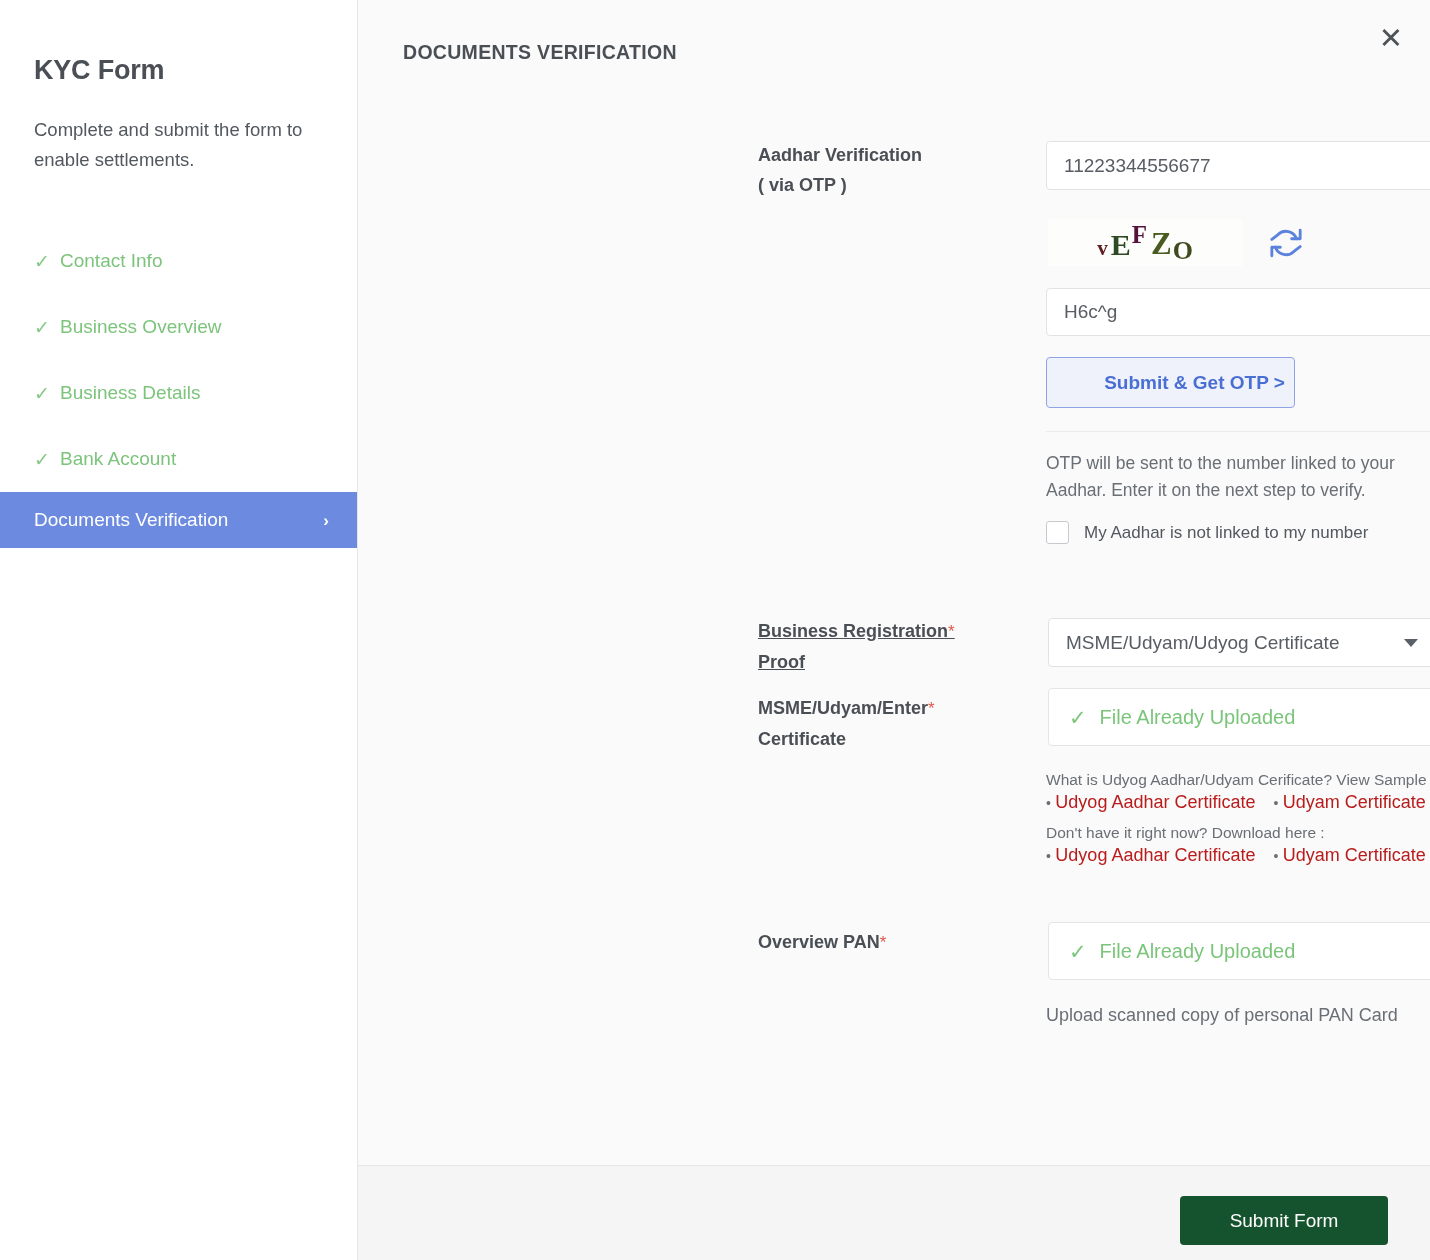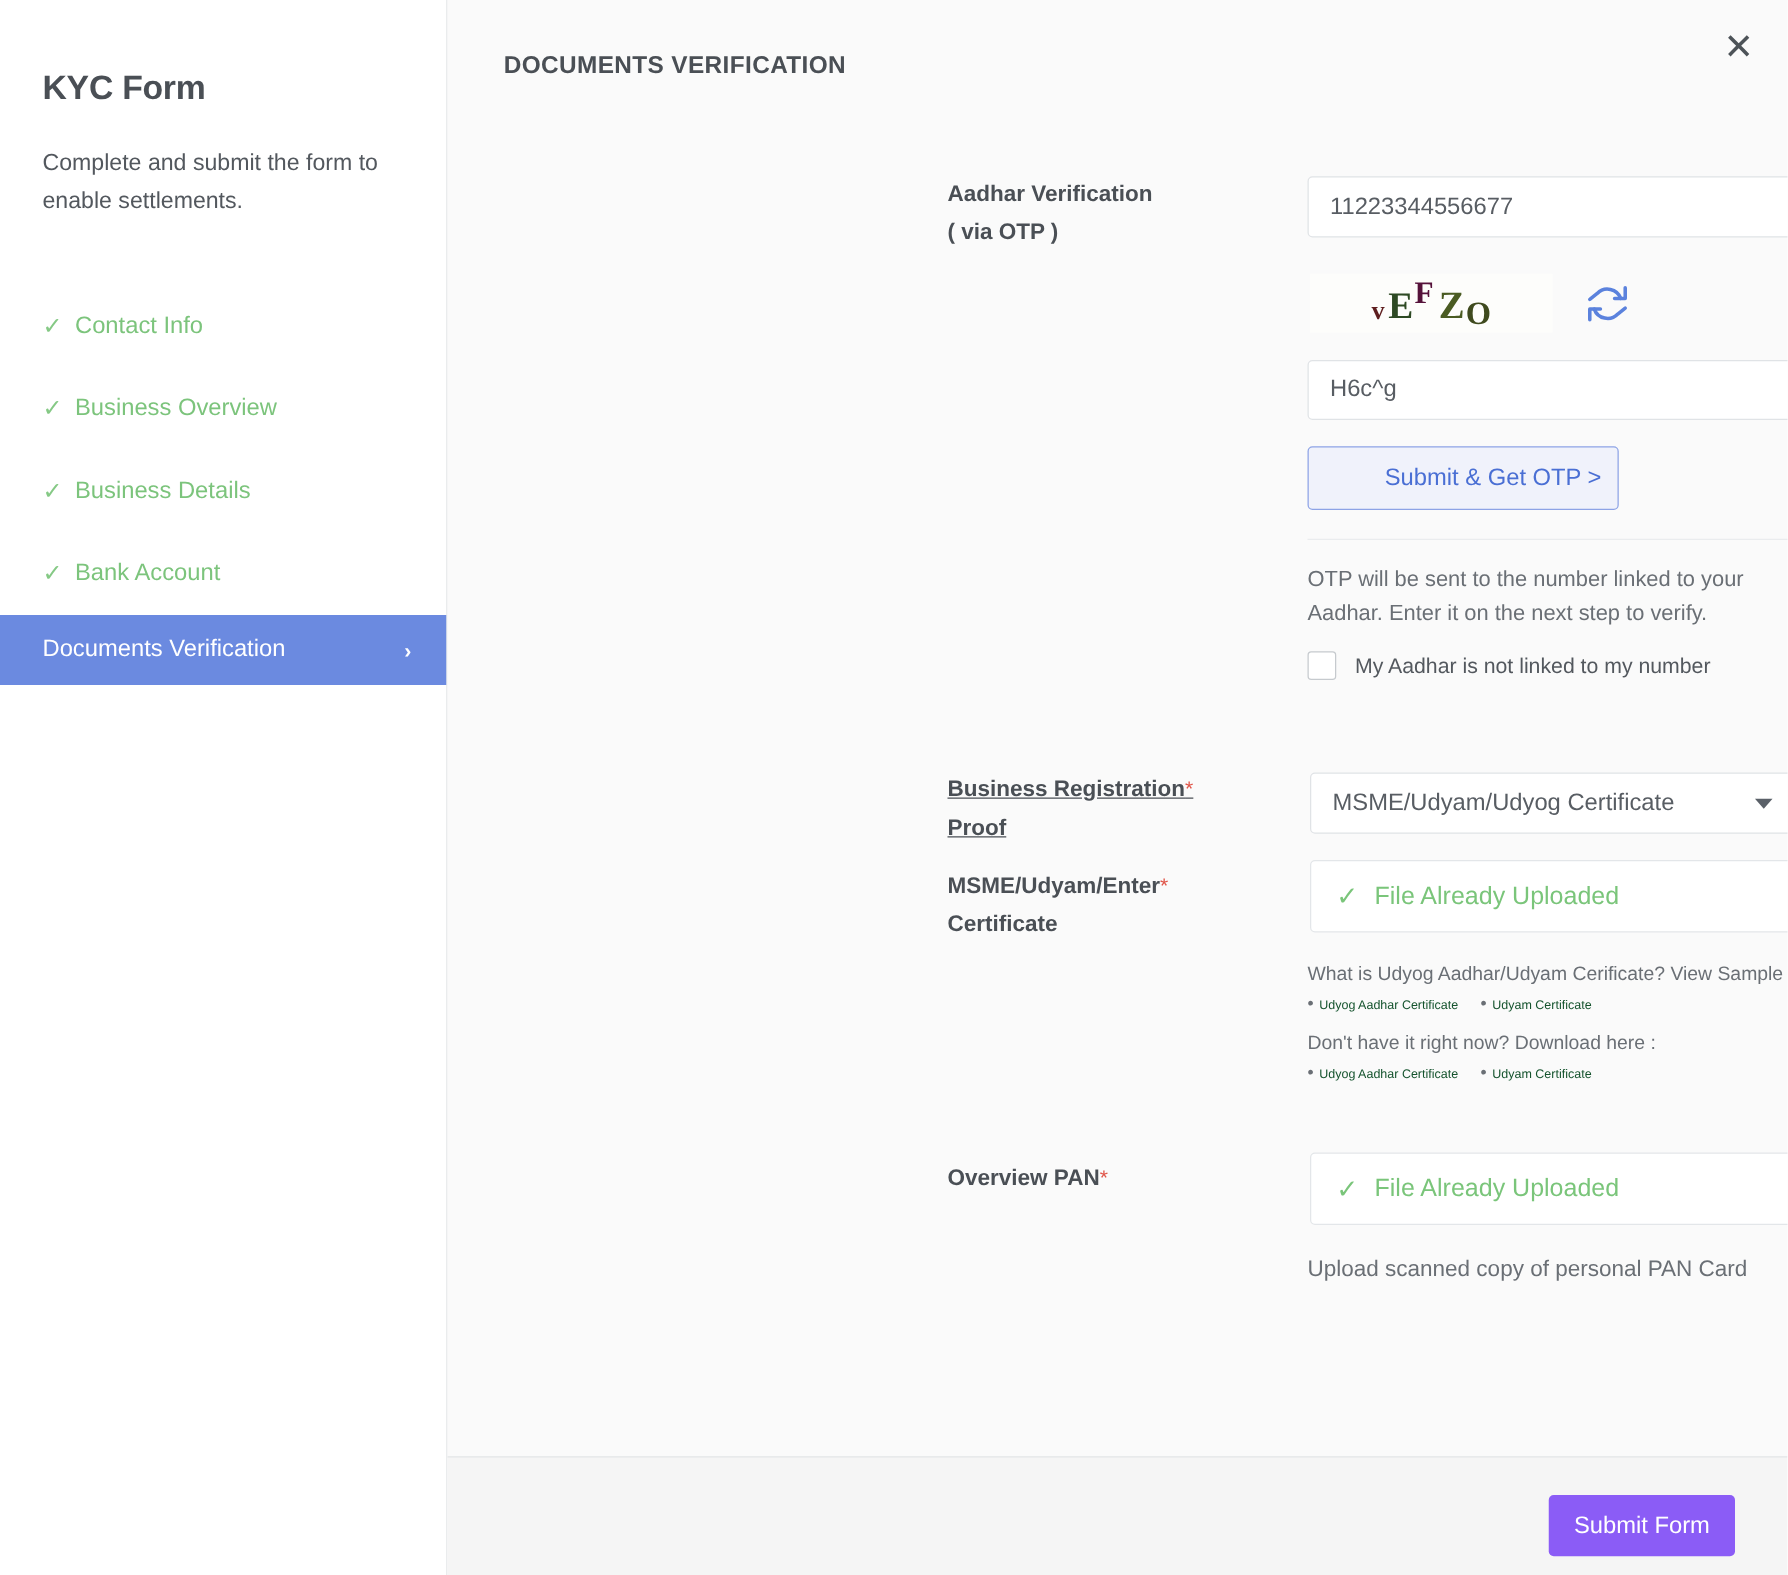--- a/index.html
+++ b/index.html
@@ -156,21 +156,21 @@
     cursor: pointer;
   }
 
   .otp-btn {
     position: absolute;
     background: #f0f2fb;
     border: 1px solid #8da3e6;
     border-radius: 4px;
     color: #4a6fd4;
     font-size: 19px;
-    font-weight: normal;
+    font-weight: bold;
     font-family: "Liberation Sans", sans-serif;
     cursor: pointer;
     text-align: center;
     padding-left: 48px;
   }
 
   .divider {
     position: absolute;
     height: 1px;
     background: #eaecee;
@@ -246,22 +246,22 @@
   }
 
   .help-block { position: absolute; }
   .help-line {
     font-size: 15.5px;
     color: #6a6f75;
     line-height: 21px;
   }
   .link-line { line-height: 22px; margin-top: 1px; }
   .help-link {
-    color: #14532d;
-    font-size: 10px;
+    color: #b91c1c;
+    font-size: 18px;
     text-decoration: none;
     cursor: pointer;
   }
   .bullet { color: #6a6f75; font-size: 14px; }
   .gap { display: inline-block; width: 9px; }
 
   .hint {
     position: absolute;
     font-size: 18px;
     color: #6a6f75;
@@ -271,22 +271,22 @@
   .footer {
     position: absolute;
     left: 0; right: 0; bottom: 0;
     height: 95px;
     background: #f5f5f5;
     border-top: 1px solid #e4e6e8;
   }
   .submit-form-btn {
     position: absolute;
     right: 42px; top: 30px;
-    width: 149px; height: 49px;
-    background: #8b5cf6;
+    width: 208px; height: 49px;
+    background: #14532d;
     border: none;
     border-radius: 4px;
     color: #ffffff;
     font-size: 19px;
     font-family: "Liberation Sans", sans-serif;
     cursor: default;
   }
 </style>
 </head>
 <body>

